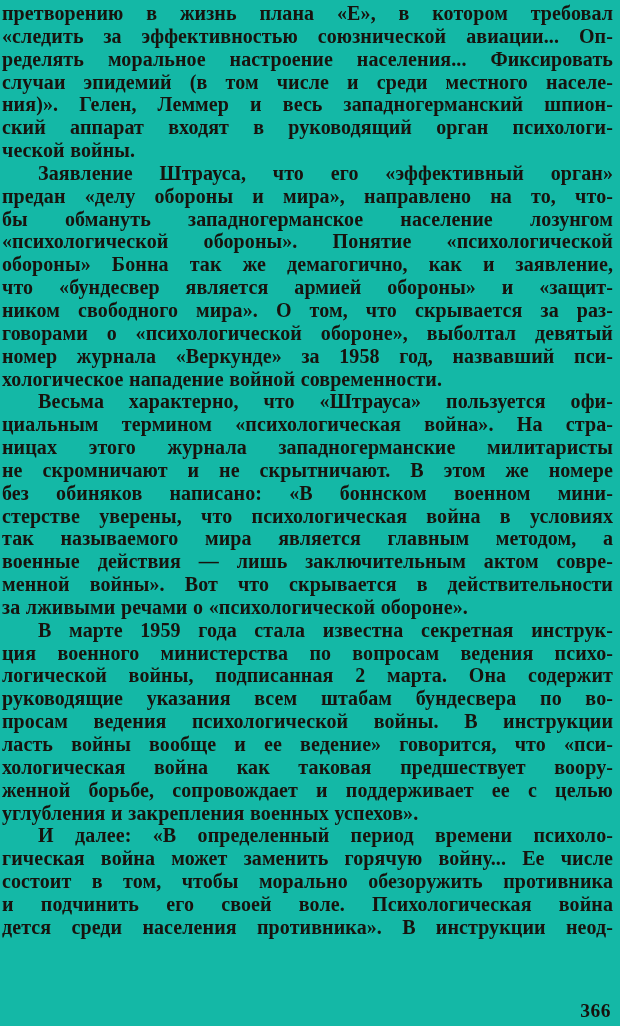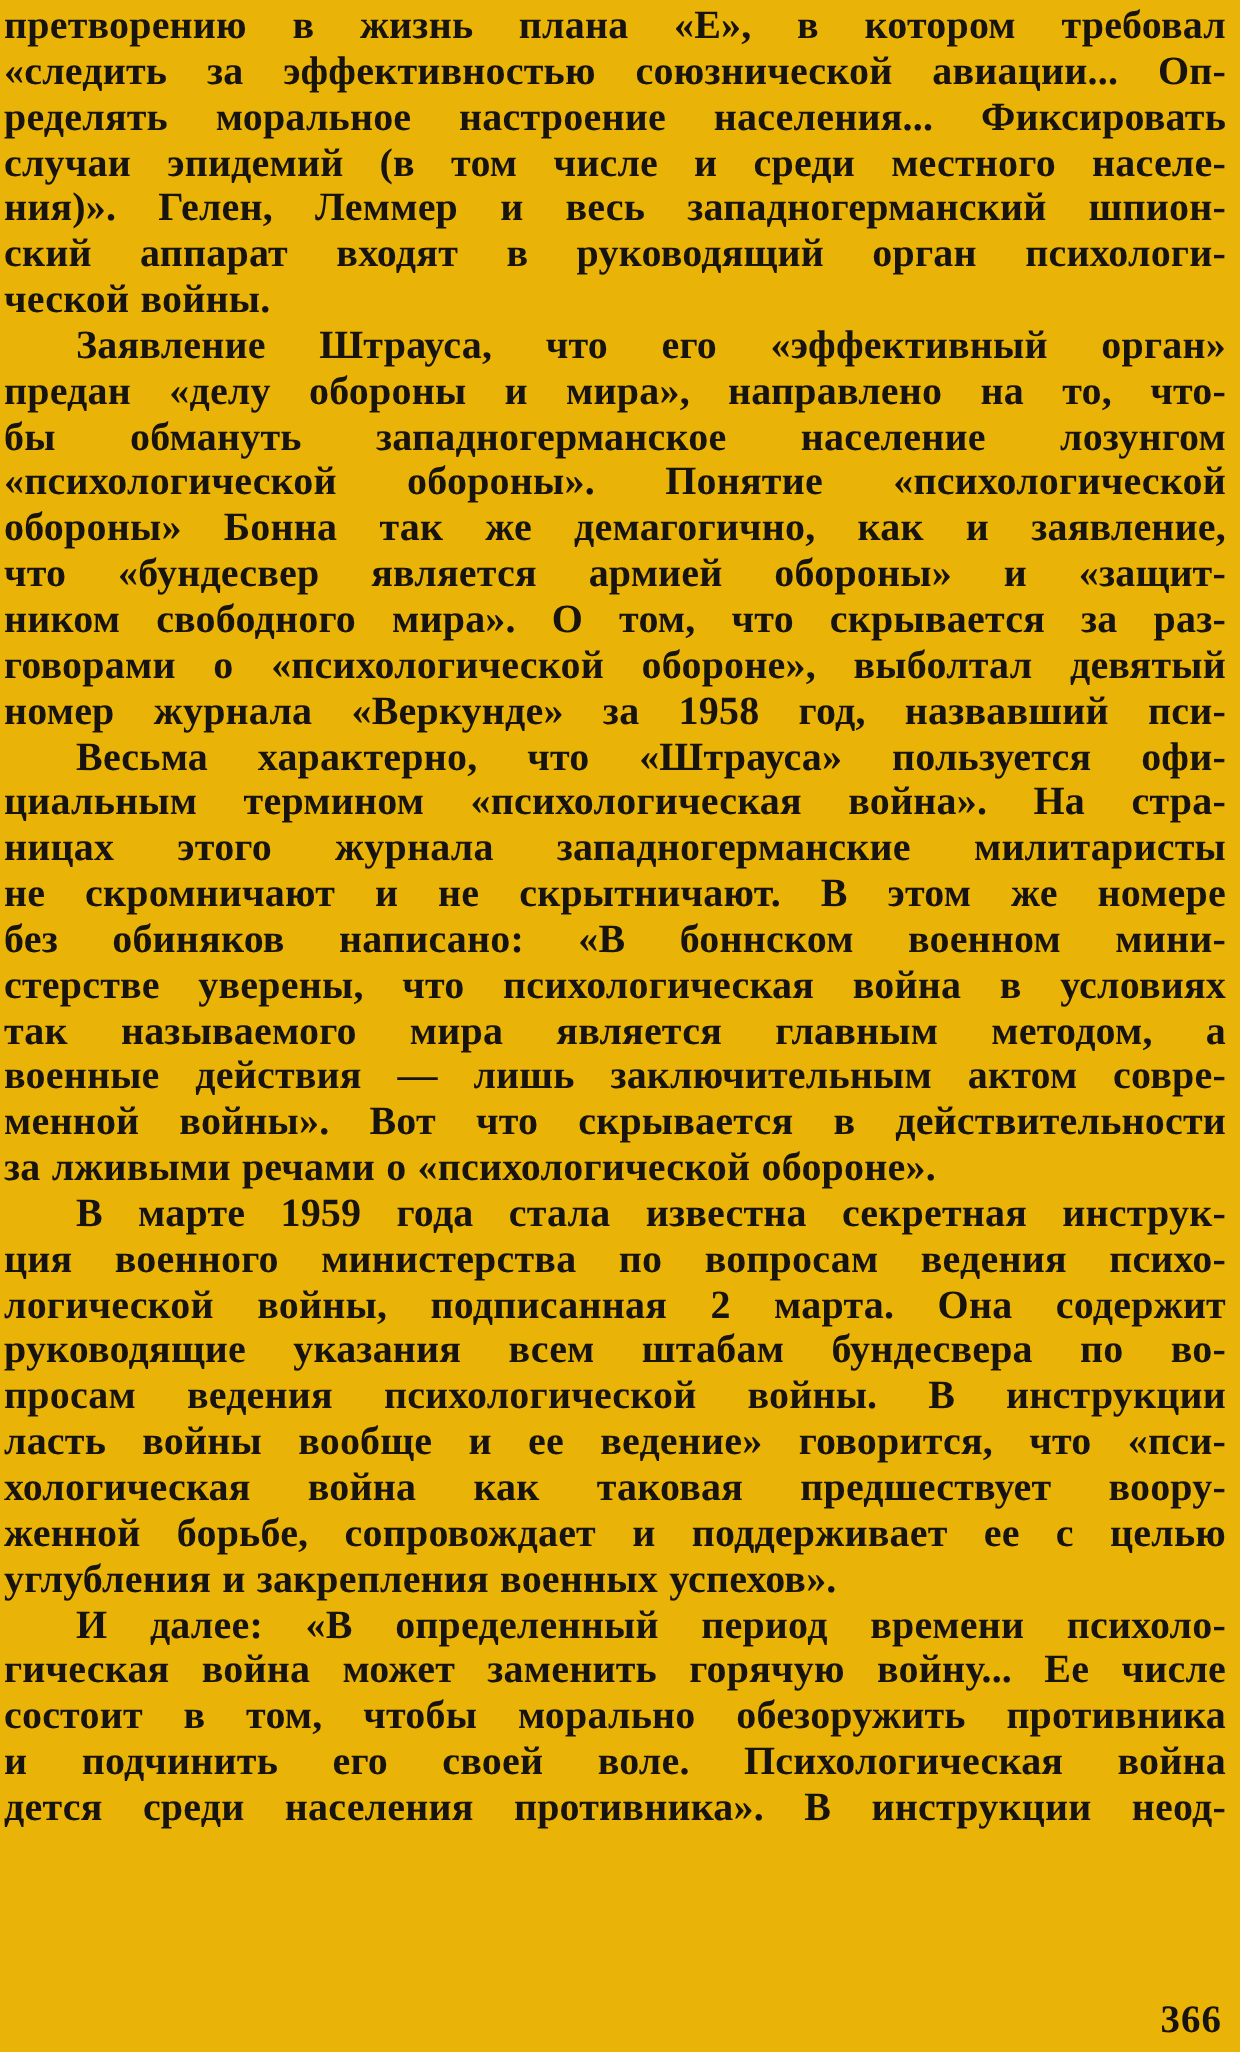--- a/index.html
+++ b/index.html
@@ -5,21 +5,21 @@
   * { margin: 0; padding: 0; box-sizing: border-box; }
   html, body { width: 620px; height: 1026px; }
   body {
     background: #f6f4ef;
     font-family: "Liberation Serif", "DejaVu Serif", serif;
   }
   .page {
     position: relative;
     width: 620px;
     height: 1026px;
-    background: #eab308;
+    background: #14b8a6;
     color: #17130e;
     overflow: hidden;
   }
   .text-block {
     position: absolute;
     top: 2px;
     left: 2px;
     right: 7px;
     font-size: 20px;
     font-weight: bold;
@@ -64,20 +64,21 @@
       <div class="paragraph">
         <div class="line indent">Заявление Штрауса, что его «эффективный орган»</div>
         <div class="line">предан «делу обороны и мира», направлено на то, что-</div>
         <div class="line">бы обмануть западногерманское население лозунгом</div>
         <div class="line">«психологической обороны». Понятие «психологической</div>
         <div class="line">обороны» Бонна так же демагогично, как и заявление,</div>
         <div class="line">что «бундесвер является армией обороны» и «защит-</div>
         <div class="line">ником свободного мира». О том, что скрывается за раз-</div>
         <div class="line">говорами о «психологической обороне», выболтал девятый</div>
         <div class="line">номер журнала «Веркунде» за 1958 год, назвавший пси-</div>
+        <div class="line lastline">хологическое нападение войной современности.</div>
       </div>
       <div class="paragraph">
         <div class="line indent">Весьма характерно, что «Штрауса» пользуется офи-</div>
         <div class="line">циальным термином «психологическая война». На стра-</div>
         <div class="line">ницах этого журнала западногерманские милитаристы</div>
         <div class="line">не скромничают и не скрытничают. В этом же номере</div>
         <div class="line">без обиняков написано: «В боннском военном мини-</div>
         <div class="line">стерстве уверены, что психологическая война в условиях</div>
         <div class="line">так называемого мира является главным методом, а</div>
         <div class="line">военные действия — лишь заключительным актом совре-</div>

